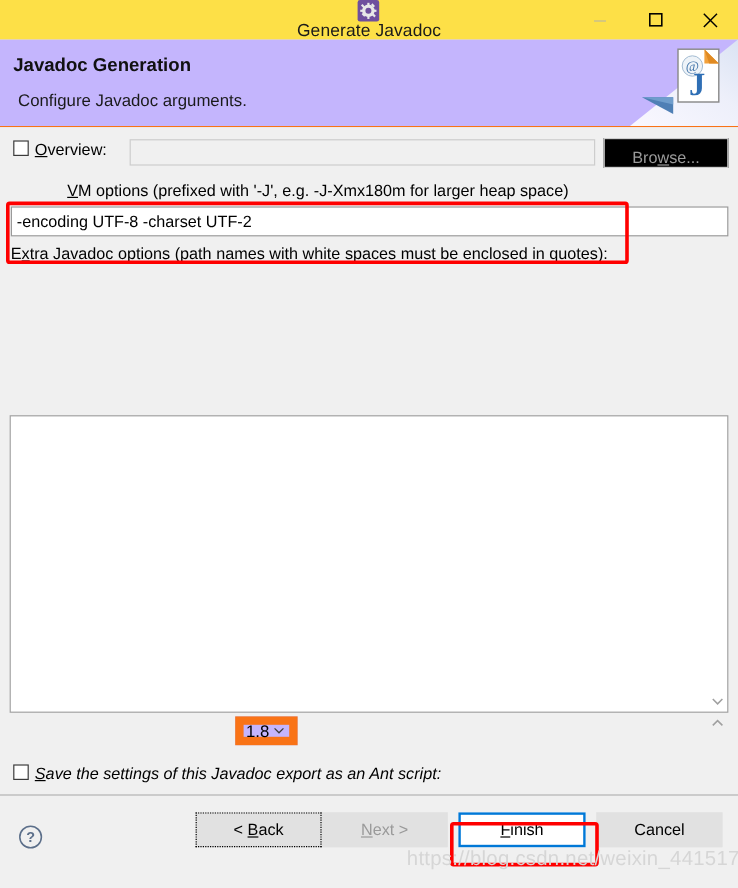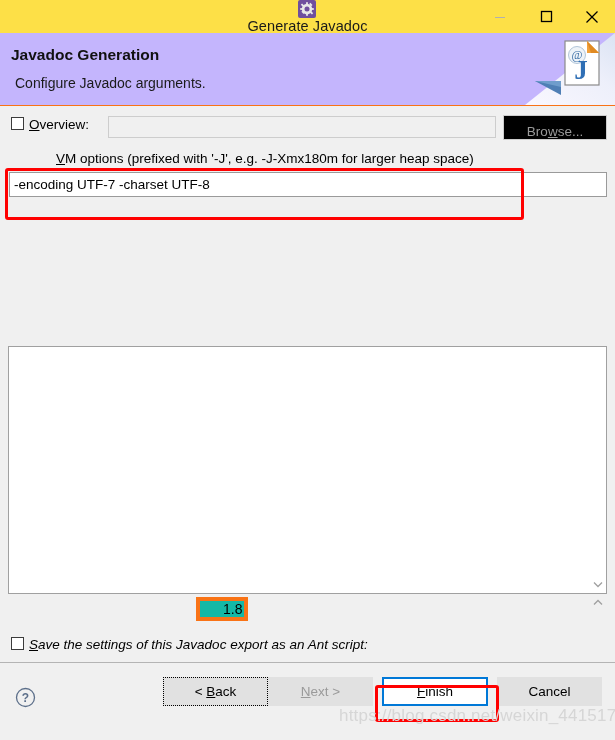--- a/index.html
+++ b/index.html
@@ -193,26 +193,26 @@
     left: 0; width: 16px; height: 16px;
     display: flex; align-items: center; justify-content: center;
   }
   .vscroll .arrow.up { top: 1px; }
   .vscroll .arrow.down { bottom: 1px; }
 
   
   .combo {
     height: 24px;
     min-width: 51px;
-    background: #14b8a6;
-    border: 4px solid #f97316;
-    box-sizing: border-box;
-    display: flex;
-    align-items: center;
-    padding-left: 23px;
+    background: #c4b5fd;
+    border: 7px solid #f97316;
+    box-sizing: border-box;
+    display: flex;
+    align-items: center;
+    padding-left: 2px;
     padding-right: 4px;
     font-size: 14px;
     color: #000;
     justify-content: space-between;
   }
 
   
   .footer {
     position: absolute;
     left: 0;
@@ -349,22 +349,23 @@
     <div class="row" style="left:11px; top:11px;">
       <div class="cb"></div>
       <span class="lbl"><u class="mn">O</u>verview:</span>
     </div>
     <div class="tfield" style="position:absolute; left:108px; top:10px; width:388px;"></div>
     <div class="btn" style="position:absolute; left:503px; top:9px; width:104px;">
       <span>Bro<u class="mn">w</u>se...</span>
     </div>
 
     <div style="position:absolute; left:12px; top:45px;margin-left:44px;" class="lbl"><u class="mn">V</u>M options (prefixed with '-J', e.g. -J-Xmx180m for larger heap space)</div>
-    <div class="tfield editable" style="position:absolute; left:9px; top:66px; width:598px; height:25px;">-encoding UTF-7 -charset UTF-8</div>
-
+    <div class="tfield editable" style="position:absolute; left:9px; top:66px; width:598px; height:25px;">-encoding UTF-8 -charset UTF-2</div>
+
+    <div style="position:absolute; left:9px; top:98px;" class="lbl">E<u class="mn">x</u>tra Javadoc options (path names with white spaces must be enclosed in quotes):</div>
 
     <div class="textarea-wrap">
       <div class="textarea-inner">
         <div class="cjk-note">参数</div>
       </div>
       <div class="vscroll">
         <div class="arrow up">
           <svg width="10" height="7" viewBox="0 0 10 7">
             <polyline points="1,5.5 5,1.5 9,5.5" fill="none" stroke="#a0a0a0" stroke-width="1.3"></polyline>
           </svg>

